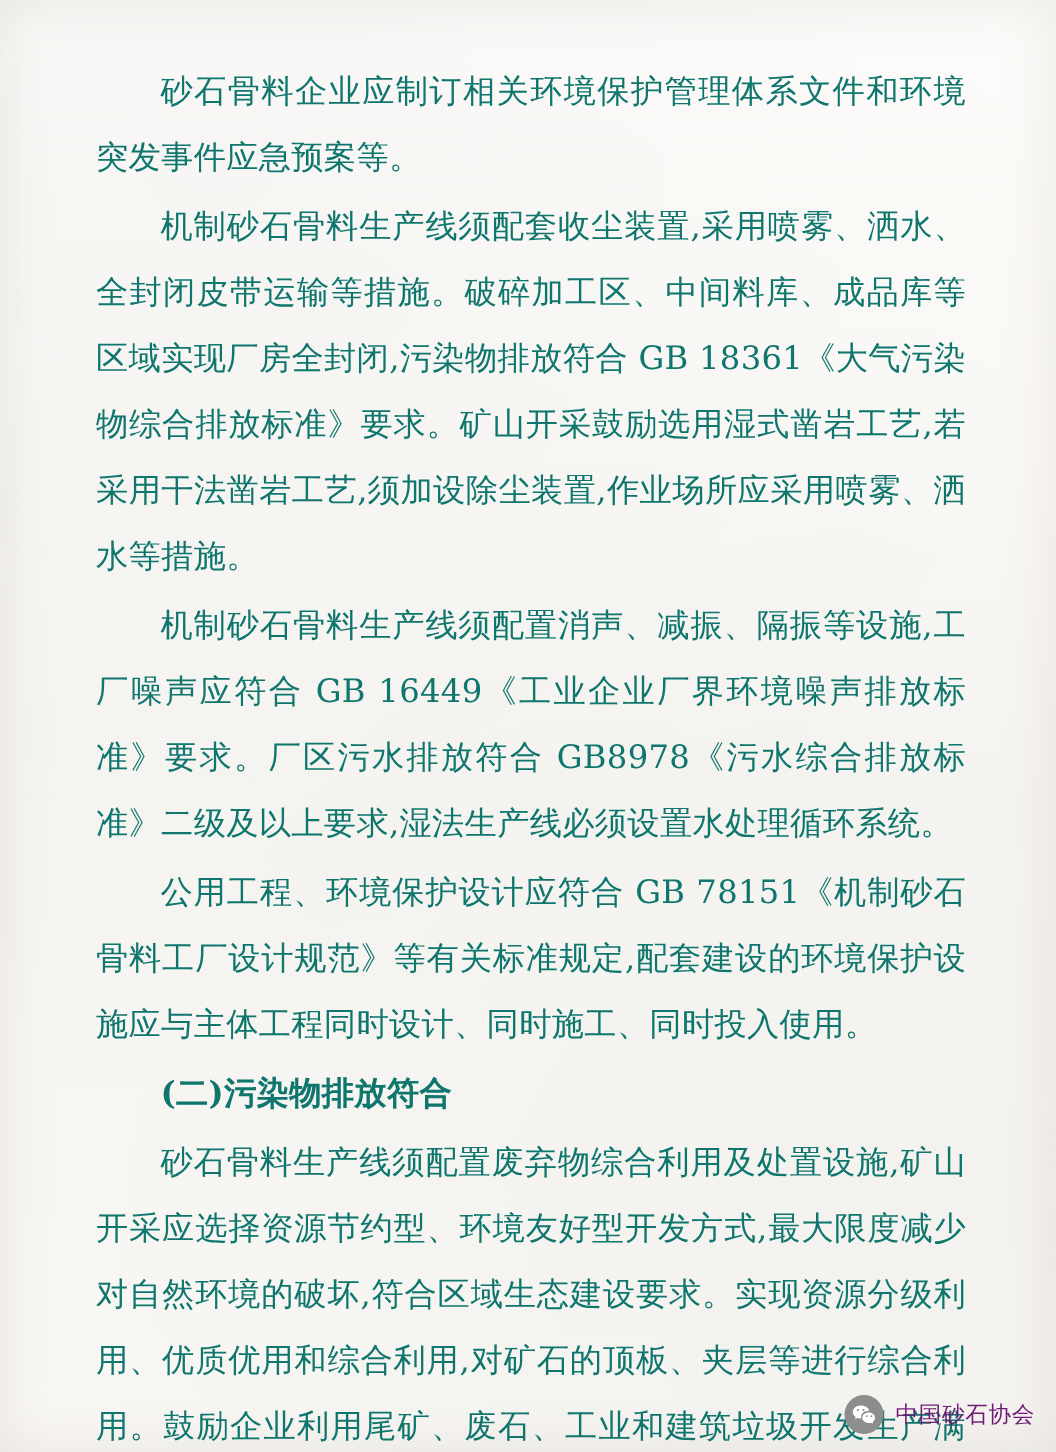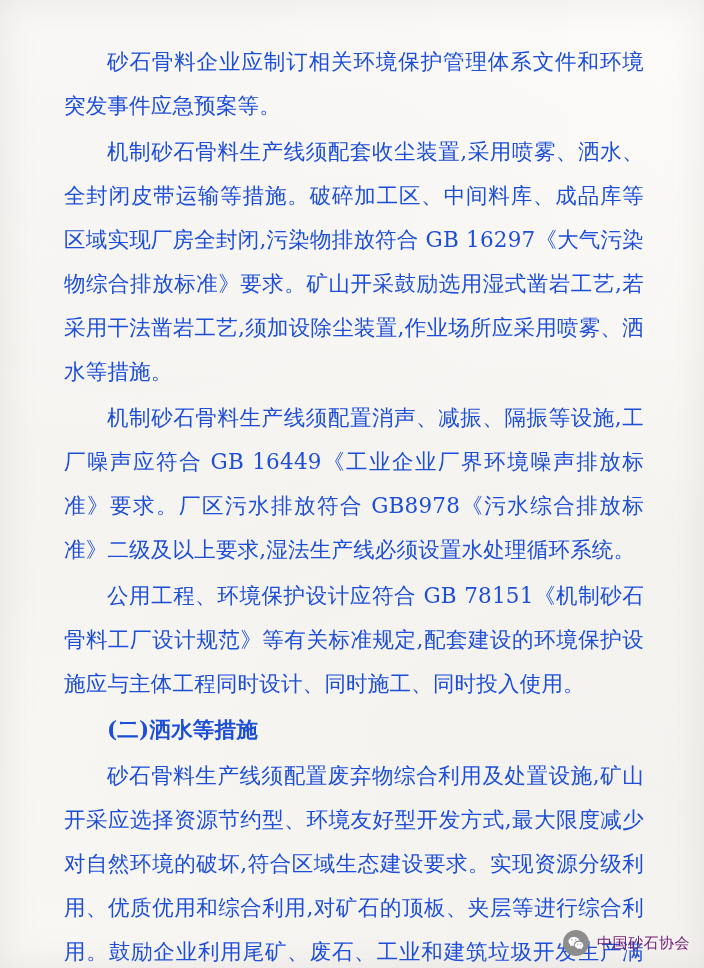--- a/index.html
+++ b/index.html
@@ -35,21 +35,21 @@
   #doc-body {
     position: absolute;
     left: 64px;
     top: 40px;
     width: 580px;
     z-index: 2;
   }
   .para {
     font-size: 21.5px;
     line-height: 44px;
-    color: #1d4ed8;
+    color: #0f766e;
     text-align: justify;
     text-justify: inter-ideograph;
     text-indent: 2em;
     margin: 0 0 2px 0;
     letter-spacing: 0.2px;
     font-family: "DejaVu Serif", "Liberation Serif", serif;
   }
   .para.heading {
     text-indent: 2em;
     font-weight: 700;
@@ -96,24 +96,24 @@
     pointer-events: none;
   }
 </style>
 </head>
 <body>
 
 <div id="page">
 
   <div id="doc-body">
     <p class="para">砂石骨料企业应制订相关环境保护管理体系文件和环境突发事件应急预案等。</p>
-    <p class="para">机制砂石骨料生产线须配套收尘装置,采用喷雾、洒水、全封闭皮带运输等措施。破碎加工区、中间料库、成品库等区域实现厂房全封闭,污染物排放符合 GB 16297《大气污染物综合排放标准》要求。矿山开采鼓励选用湿式凿岩工艺,若采用干法凿岩工艺,须加设除尘装置,作业场所应采用喷雾、洒水等措施。</p>
+    <p class="para">机制砂石骨料生产线须配套收尘装置,采用喷雾、洒水、全封闭皮带运输等措施。破碎加工区、中间料库、成品库等区域实现厂房全封闭,污染物排放符合 GB 18361《大气污染物综合排放标准》要求。矿山开采鼓励选用湿式凿岩工艺,若采用干法凿岩工艺,须加设除尘装置,作业场所应采用喷雾、洒水等措施。</p>
     <p class="para">机制砂石骨料生产线须配置消声、减振、隔振等设施,工厂噪声应符合 GB 16449《工业企业厂界环境噪声排放标准》要求。厂区污水排放符合 GB8978《污水综合排放标准》二级及以上要求,湿法生产线必须设置水处理循环系统。</p>
     <p class="para">公用工程、环境保护设计应符合 GB 78151《机制砂石骨料工厂设计规范》等有关标准规定,配套建设的环境保护设施应与主体工程同时设计、同时施工、同时投入使用。</p>
-    <p class="para heading">(二)洒水等措施</p>
+    <p class="para heading">(二)污染物排放符合</p>
     <p class="para">砂石骨料生产线须配置废弃物综合利用及处置设施,矿山开采应选择资源节约型、环境友好型开发方式,最大限度减少对自然环境的破坏,符合区域生态建设要求。实现资源分级利用、优质优用和综合利用,对矿石的顶板、夹层等进行综合利用。鼓励企业利用尾矿、废石、工业和建筑垃圾开发生产满足相关要求的砂石骨料。</p>
 
   </div>
 
   <div id="footer">
     <div id="footer-badge">
       <span id="wechat-icon">
         <svg width="18" height="18" viewBox="0 0 24 24" aria-hidden="true">
           <path fill="#ffffff" d="M9.2 4C5.2 4 2 6.6 2 9.8c0 1.8 1 3.4 2.6 4.5l-.6 2 2.2-1.1c.9.3 1.9.4 2.9.4h.5c-.1-.4-.2-.9-.2-1.3 0-3.1 3-5.6 6.8-5.6h.5C16.1 5.9 12.9 4 9.2 4zm-2.6 3c.5 0 .9.4.9.9s-.4.9-.9.9-.9-.4-.9-.9.4-.9.9-.9zm5 0c.5 0 .9.4.9.9s-.4.9-.9.9-.9-.4-.9-.9.4-.9.9-.9z"></path>
           <path fill="#ffffff" d="M16.4 10.2c-3.3 0-5.9 2.1-5.9 4.7 0 2.6 2.6 4.7 5.9 4.7.7 0 1.4-.1 2-.3l1.8.9-.5-1.6c1.3-.9 2.1-2.2 2.1-3.7 0-2.6-2.6-4.7-5.4-4.7zm-2 2.5c.4 0 .8.3.8.8s-.4.8-.8.8-.8-.3-.8-.8.3-.8.8-.8zm4 0c.4 0 .8.3.8.8s-.4.8-.8.8-.8-.3-.8-.8.3-.8.8-.8z"></path>

